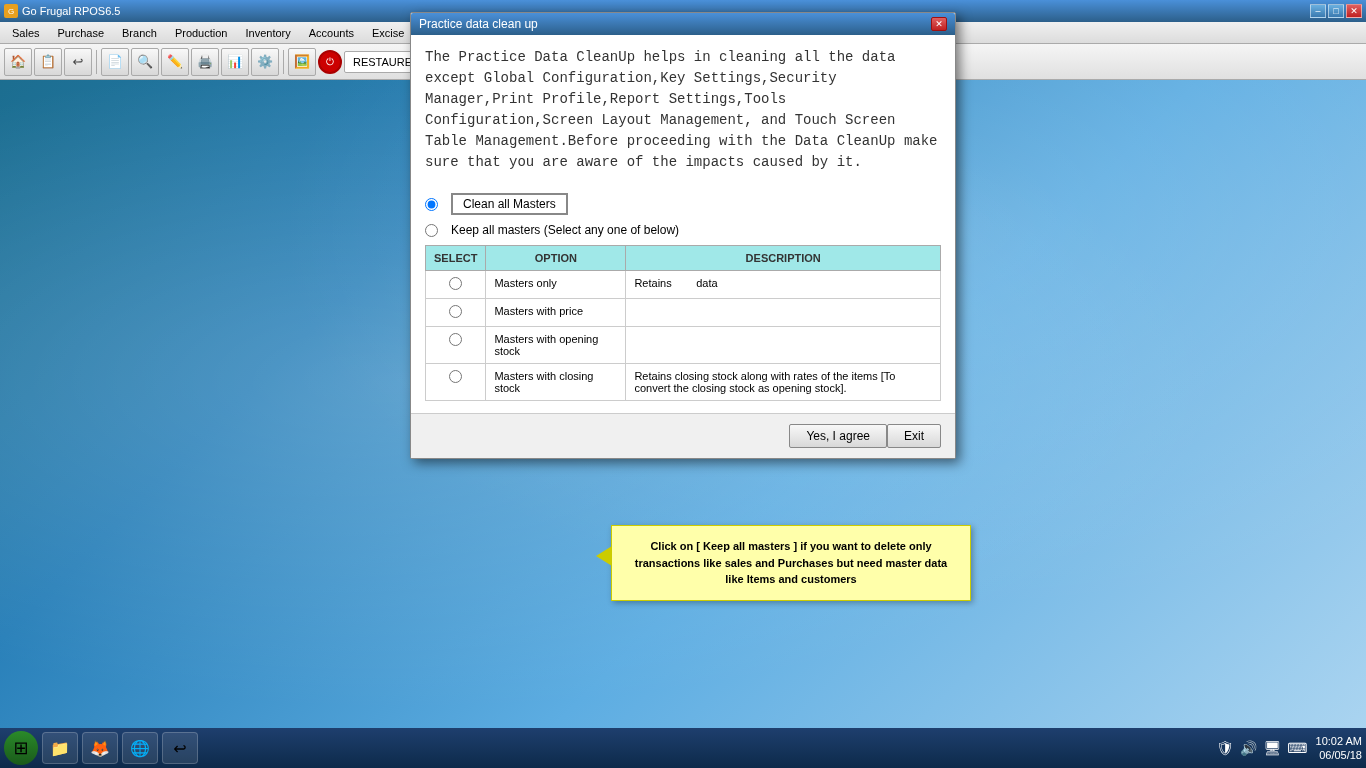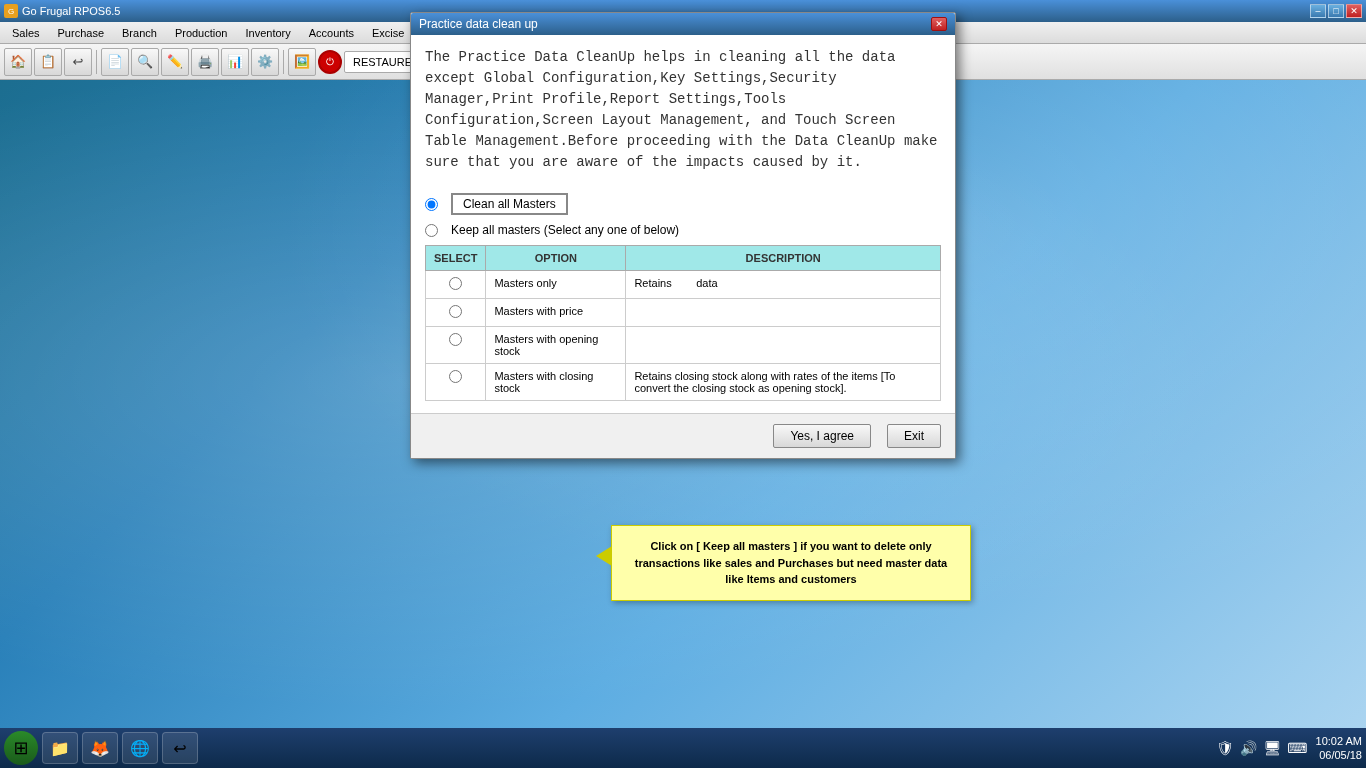--- a/index.html
+++ b/index.html
@@ -301,21 +301,21 @@
       border-bottom: 10px solid transparent;
       border-right: 16px solid #cccc00;
     }
 
     
     .dialog-footer {
       padding: 10px 14px;
       background: #f0f0f0;
       display: flex;
       justify-content: flex-end;
-      gap: 16px;
+      gap: 0;
       border-top: 1px solid #ccc;
     }
     .footer-btn {
       padding: 4px 16px;
       border: 1px solid #888;
       background: linear-gradient(to bottom, #f8f8f8, #d8d8d8);
       font-size: 12px;
       cursor: pointer;
       border-radius: 2px;
     }

